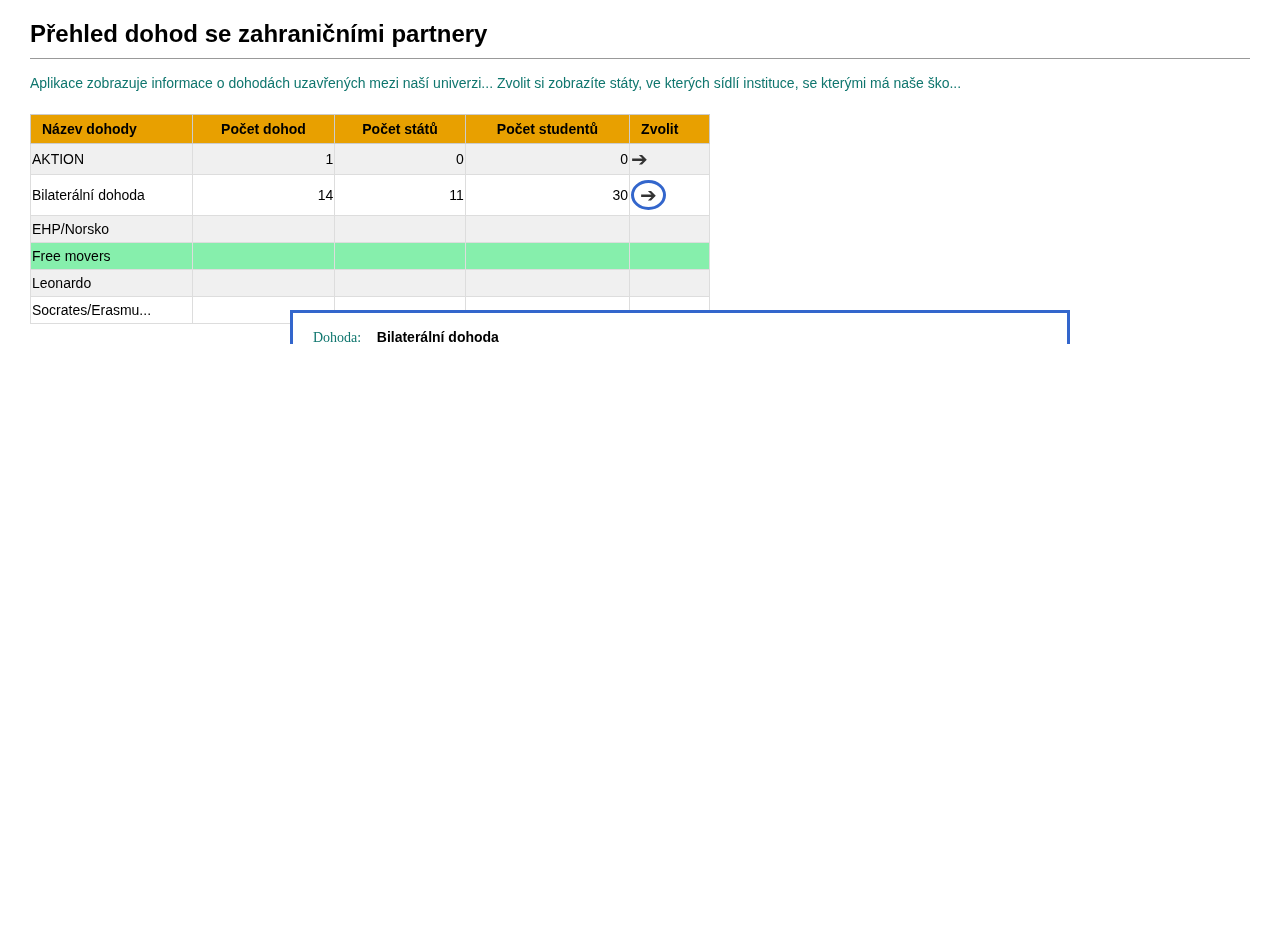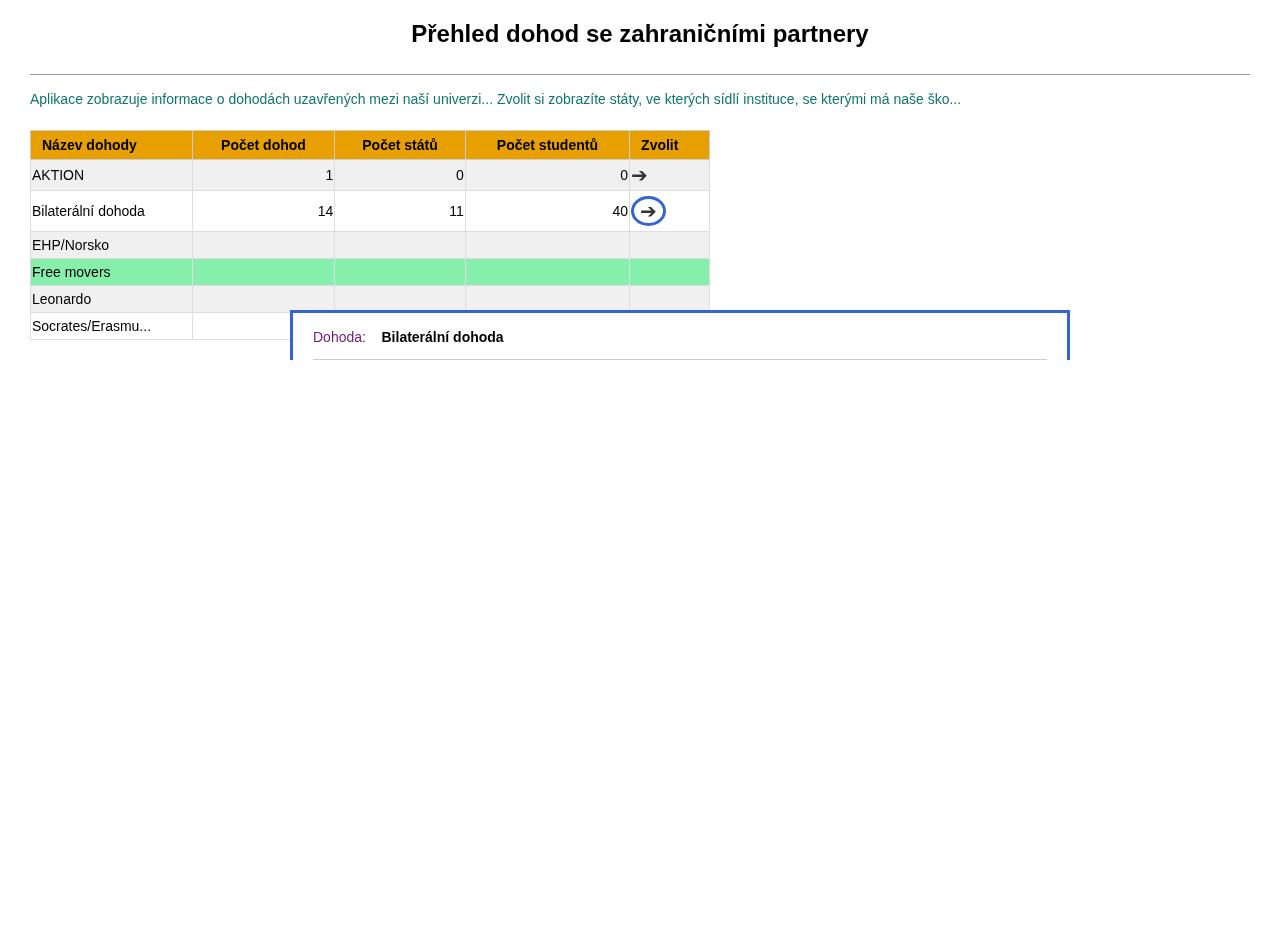--- a/index.html
+++ b/index.html
@@ -6,22 +6,21 @@
     body {
       font-family: Arial, sans-serif;
       font-size: 14px;
       background: #fff;
       color: #000;
       padding: 20px 30px;
     }
     h1 {
       font-size: 24px;
       font-weight: bold;
-      margin-bottom: 26px;
-      text-align: center;
+      margin-bottom: 10px;
     }
     hr {
       border: none;
       border-top: 1px solid #999;
       margin-bottom: 14px;
     }
     .intro-text {
       color: #0f766e;
       font-size: 14px;
       line-height: 1.5;
@@ -83,21 +82,22 @@
       border: 3px solid #3366cc;
       padding: 16px 20px;
       z-index: 10;
     }
     .detail-header {
       font-size: 14px;
       margin-bottom: 14px;
     }
     .detail-header span.label {
       font-weight: normal;
-      color: #701a75;
+      color: #0f766e;
+      font-family: Liberation Serif, serif;
     }
     .detail-header span.value {
       font-weight: bold;
     }
     
     .detail-table {
       border-collapse: collapse;
       width: 100%;
       font-size: 14px;
     }
@@ -152,21 +152,21 @@
           <td>AKTION</td>
           <td class="num">1</td>
           <td class="num">0</td>
           <td class="num">0</td>
           <td><span class="arrow-btn">➔</span></td>
         </tr>
         <tr>
           <td>Bilaterální dohoda</td>
           <td class="num">14</td>
           <td class="num">11</td>
-          <td class="num">40</td>
+          <td class="num">30</td>
           <td><span class="arrow-btn circled">➔</span></td>
         </tr>
         <tr>
           <td>EHP/Norsko</td>
           <td class="num"></td>
           <td class="num"></td>
           <td class="num"></td>
           <td></td>
         </tr>
         <tr class="selected">

